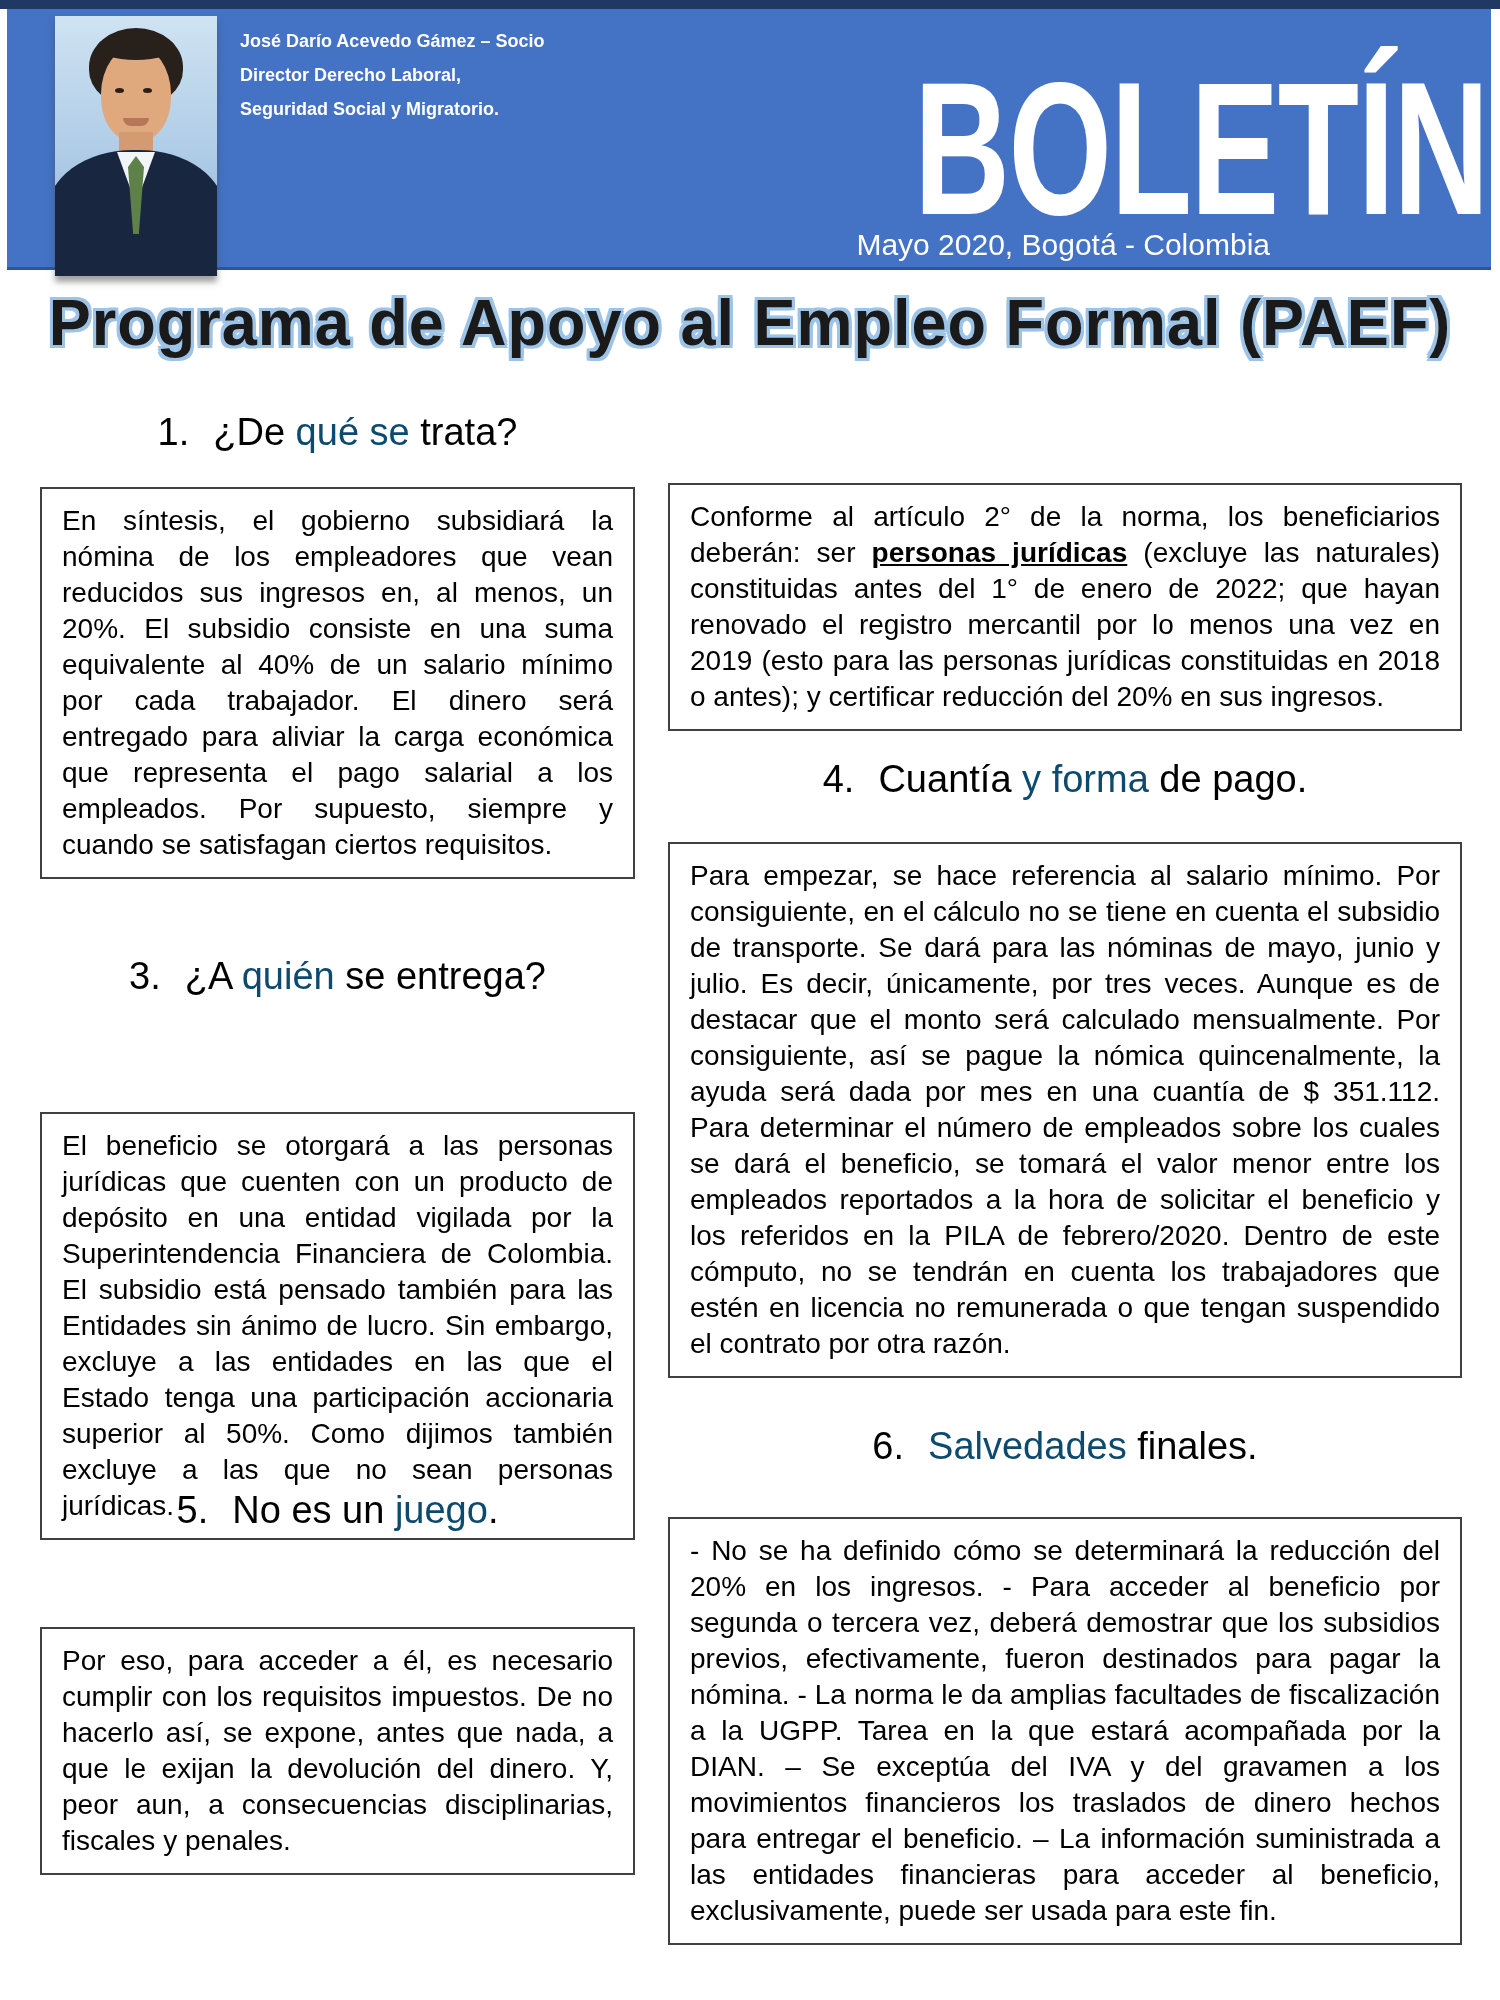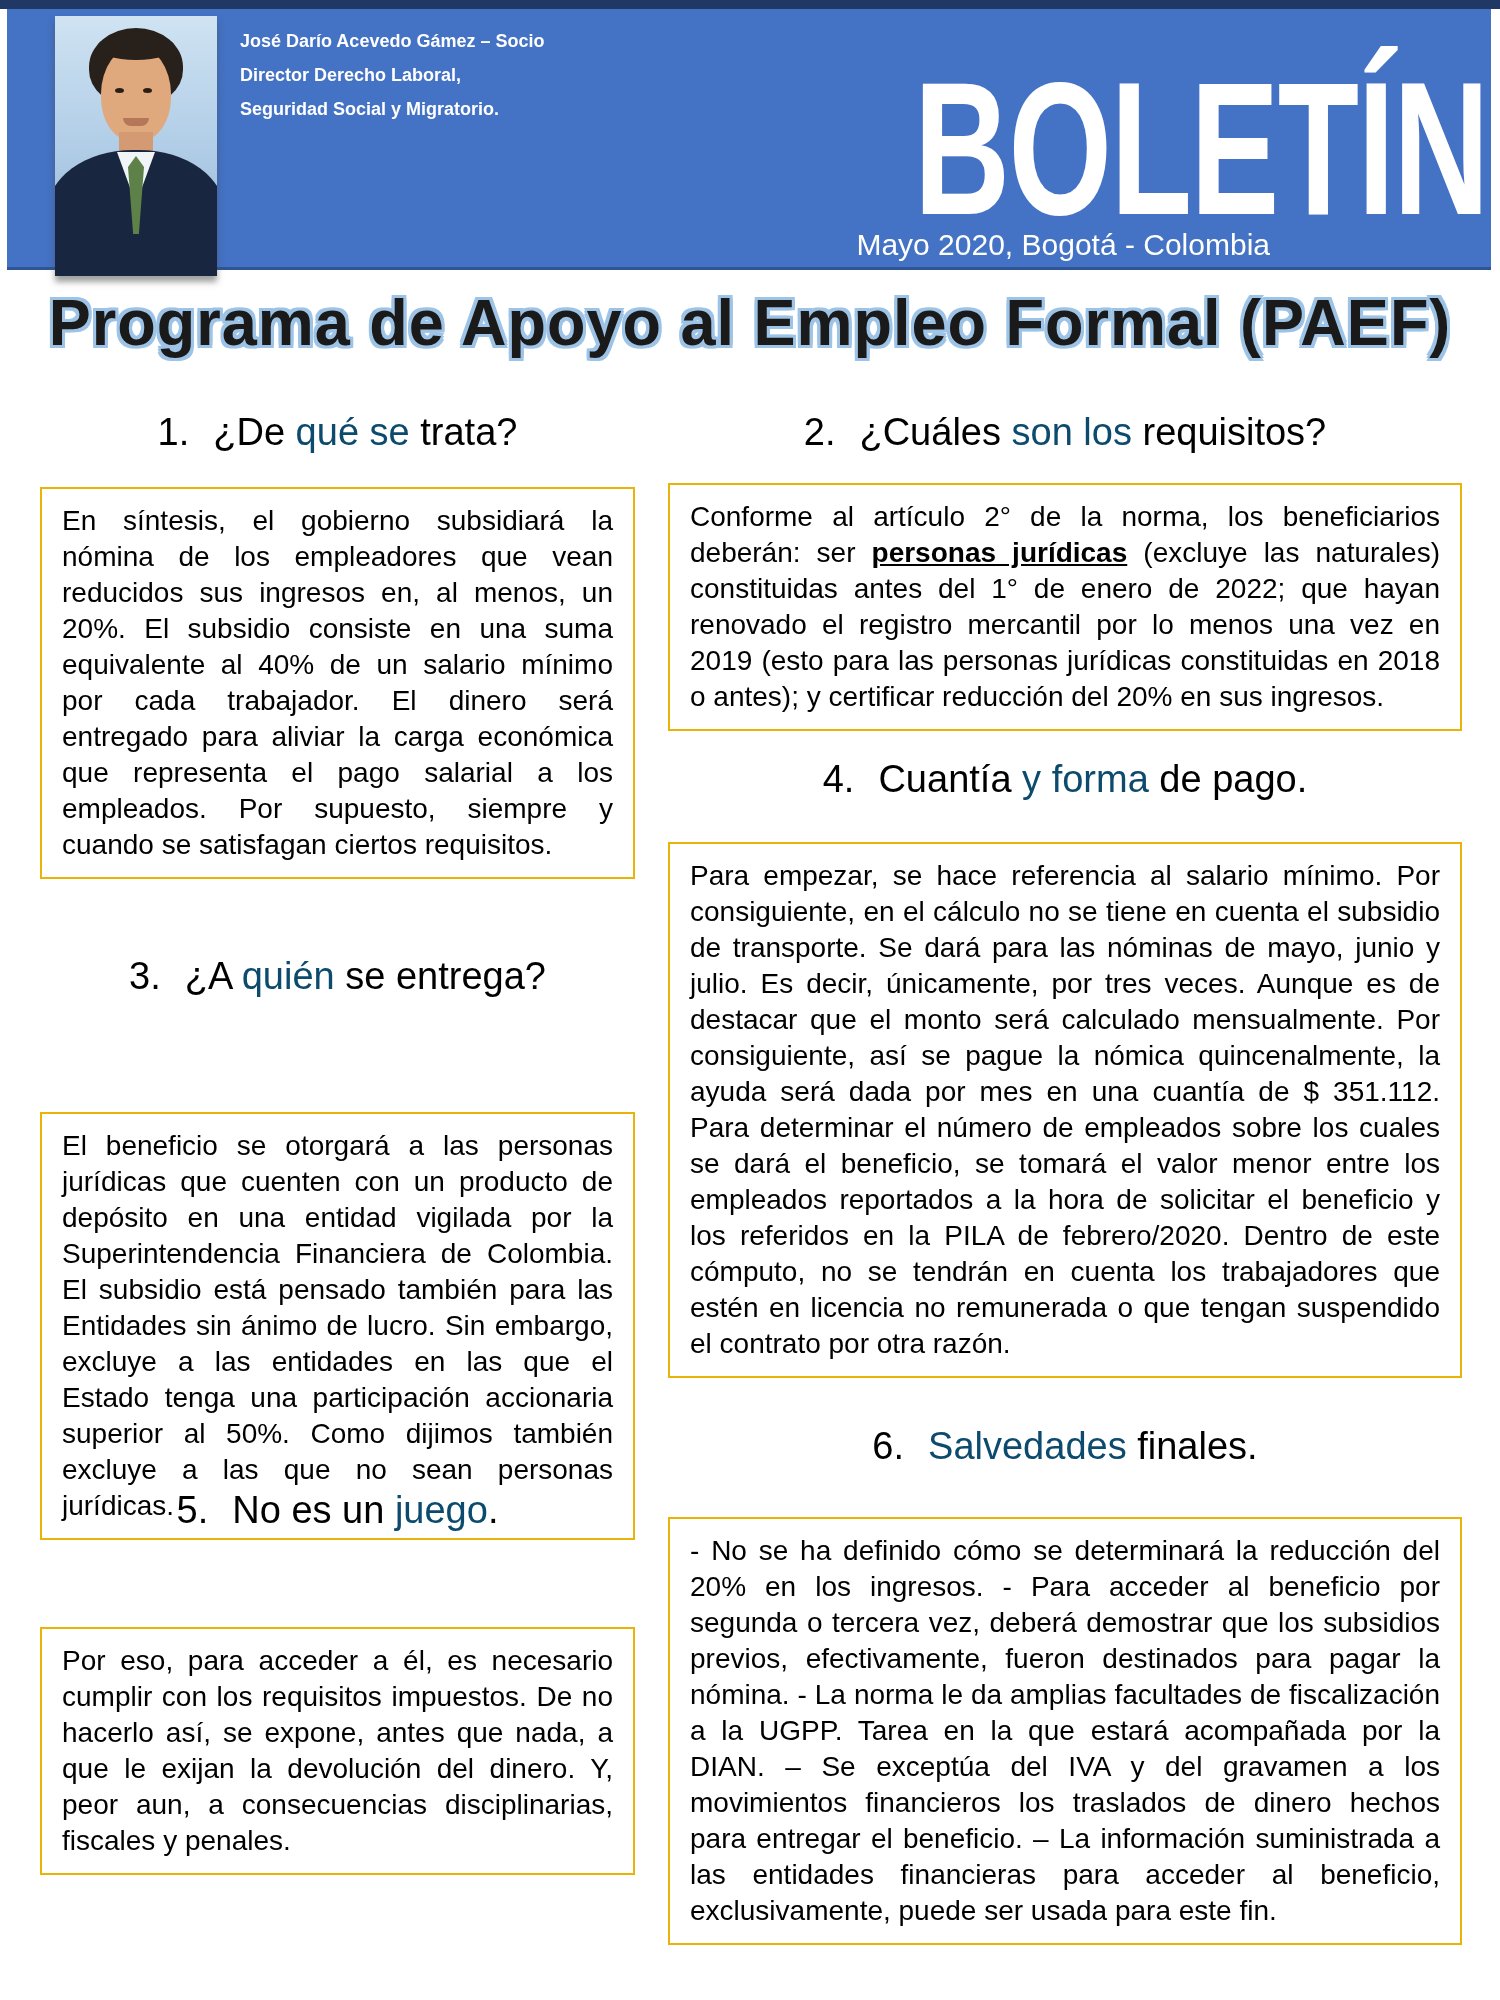--- a/index.html
+++ b/index.html
@@ -46,21 +46,21 @@
     color: #1a1a1a; transform: scaleY(1.04); transform-origin: 50% 0;
     text-shadow:
       -3px -3px 0 #9dc3e6, 3px -3px 0 #9dc3e6, -3px 3px 0 #9dc3e6, 3px 3px 0 #9dc3e6,
       0 -3px 0 #9dc3e6, 0 3px 0 #9dc3e6, -3px 0 0 #9dc3e6, 3px 0 0 #9dc3e6;
     white-space: nowrap;
   }
   .sec-head { position: absolute; font-size: 38px; line-height: 48px; color: #000; text-align: center; white-space: nowrap; }
   .sec-head .num { margin-right: 24px; }
   .sec-head .red { color: #0c4a6e; }
   .tbox {
-    position: absolute; background: #ffffff; border: 2px solid #eab308;
+    position: absolute; background: #ffffff; border: 2px solid #404040;
     padding: 14px 20px; font-size: 28px; line-height: 36px;
     text-align: justify;
   }
   .tbox p { margin: 0; }
   .emph { font-weight: bold; text-decoration: underline; }
 </style>
 </head>
 <body>
 
 <div id="page">
@@ -94,23 +94,20 @@
 
   <div class="page-title">Programa de Apoyo al Empleo Formal (PAEF)</div>
 
   <div class="sec-head" style="left:40px; top:408px; width:595px;">
     <span class="num">1.</span><span>¿De </span><span class="red">qué se</span><span> trata?</span>
   </div>
   <div class="tbox" style="left:40px; top:487px; width:595px;">
     <p>En síntesis, el gobierno subsidiará la nómina de los empleadores que vean reducidos sus ingresos en, al menos, un 20%. El subsidio consiste en una suma equivalente al 40% de un salario mínimo por cada trabajador. El dinero será entregado para aliviar la carga económica que representa el pago salarial a los empleados. Por supuesto, siempre y cuando se satisfagan ciertos requisitos.</p>
   </div>
 
-  <div class="sec-head" style="left:668px; top:408px; width:794px;">
-    <span class="num">2.</span><span>¿Cuáles </span><span class="red">son los</span><span> requisitos?</span>
-  </div>
   <div class="tbox" style="left:668px; top:483px; width:794px;">
     <p><span>Conforme al artículo 2° de la norma, los beneficiarios deberán: ser </span><span class="emph">personas jurídicas</span><span> (excluye las naturales) constituidas antes del 1° de enero de 2022; que hayan renovado el registro mercantil por lo menos una vez en 2019 (esto para las personas jurídicas constituidas en 2018 o antes); y certificar reducción del 20% en sus ingresos.</span></p>
   </div>
 
   <div class="sec-head" style="left:668px; top:755px; width:794px;">
     <span class="num">4.</span><span>Cuantía </span><span class="red">y forma</span><span> de pago.</span>
   </div>
   <div class="tbox" style="left:668px; top:842px; width:794px;">
     <p>Para empezar, se hace referencia al salario mínimo. Por consiguiente, en el cálculo no se tiene en cuenta el subsidio de transporte. Se dará para las nóminas de mayo, junio y julio. Es decir, únicamente, por tres veces. Aunque es de destacar que el monto será calculado mensualmente. Por consiguiente, así se pague la nómica quincenalmente, la ayuda será dada por mes en una cuantía de $ 351.112. Para determinar el número de empleados sobre los cuales se dará el beneficio, se tomará el valor menor entre los empleados reportados a la hora de solicitar el beneficio y los referidos en la PILA de febrero/2020. Dentro de este cómputo, no se tendrán en cuenta los trabajadores que estén en licencia no remunerada o que tengan suspendido el contrato por otra razón.</p>
   </div>

